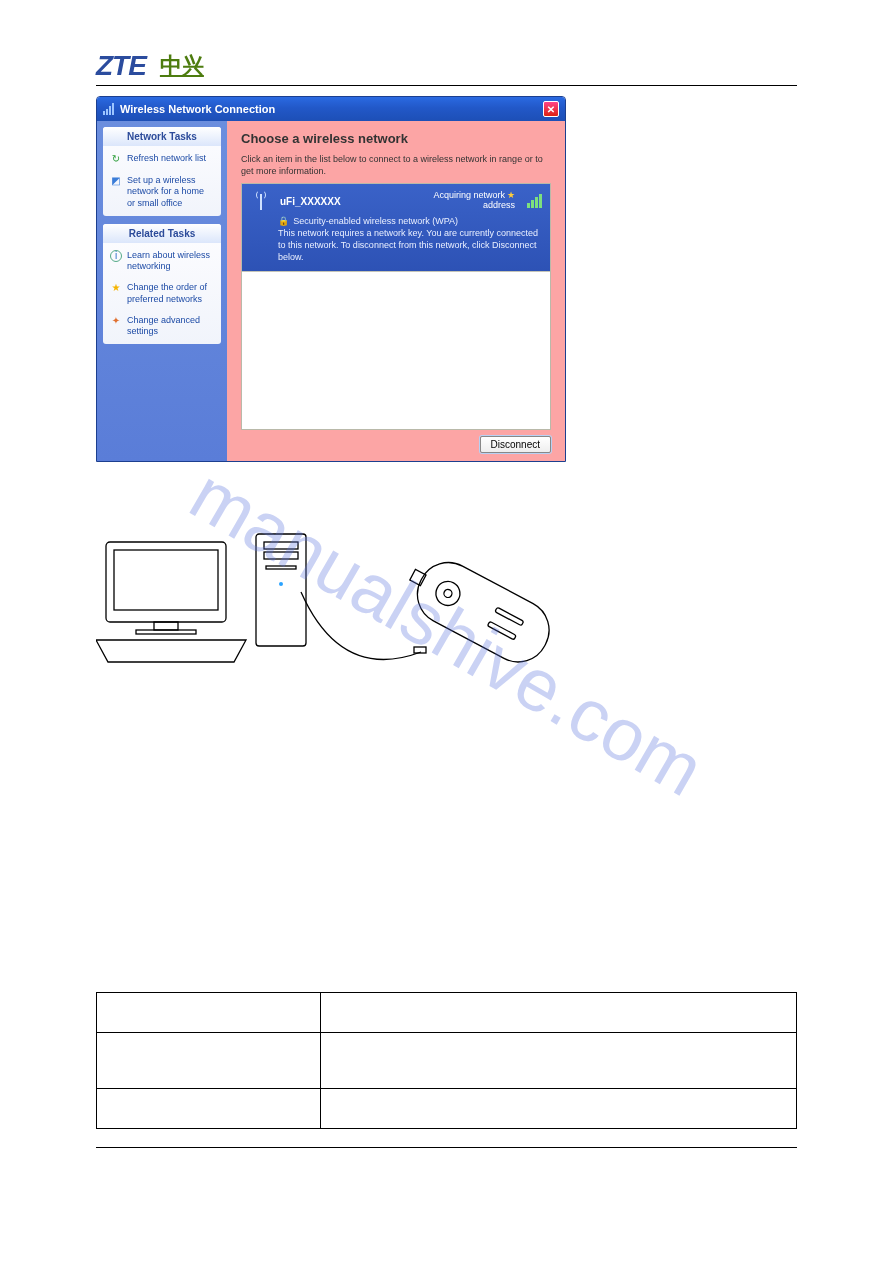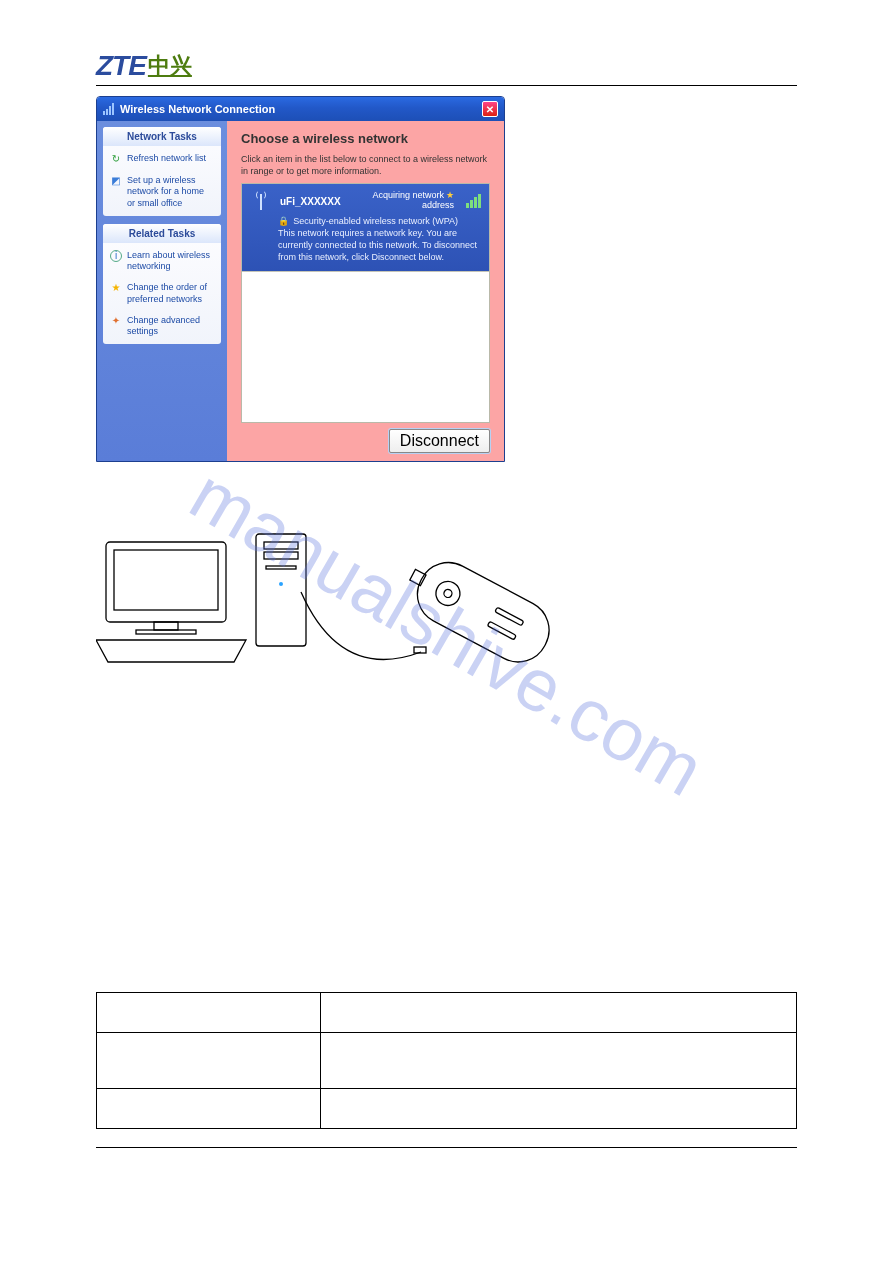--- a/index.html
+++ b/index.html
@@ -10,41 +10,41 @@
     height: 1263px;
     position: relative;
     overflow: hidden;
   }
   .page {
     padding: 50px 96px 30px 96px;
   }
   .logo {
     display: flex;
     align-items: center;
-    gap: 2px;
+    gap: 14px;
     margin-bottom: 3px;
   }
   .logo-zte {
     font: italic 900 28px Arial;
     color: #2b4c9e;
     letter-spacing: -1px;
   }
   .logo-cn {
     font: 900 22px Arial;
     color: #4d7c0f;
     text-decoration: underline;
   }
   .hr {
     border: 0;
     border-top: 1px solid #000;
     margin-bottom: 10px;
   }
   
   .window {
-    width: 409px;
+    width: 470px;
     border: 1px solid #1c3f8f;
     border-radius: 4px 4px 0 0;
     overflow: hidden;
     position: relative;
     font-size: 10px;
     font-family: Tahoma, Arial, sans-serif;
   }
   .titlebar {
     background: linear-gradient(#2a6ae2,#2258c8 45%,#1d4fb6);
     color: #fff;
@@ -157,21 +157,21 @@
   .bars span:nth-child(4){height:14px}
   .net-sec { display:flex; align-items:center; gap:4px; margin:4px 0 2px 28px; font-size:9px; color:#e9efff;}
   .lock { color:#ffce3a; font-size:9px;}
   .net-desc { margin-left:28px; font-size:9px; color:#e9efff; line-height:1.3; }
   .btnrow { display:flex; justify-content:flex-end; }
   .winbtn {
     background:linear-gradient(#fff,#eee);
     border:1px solid #888;
     border-radius:2px;
     padding:2px 10px;
-    font-size:16px;
+    font-size:10px;
     cursor:pointer;
     box-shadow:0 0 0 1px #b7d1f3;
   }
 
   
   .watermark {
     position:absolute;
     left:50%; top:50%;
     transform: translate(-50%,-50%) rotate(30deg);
     font-size:74px;

